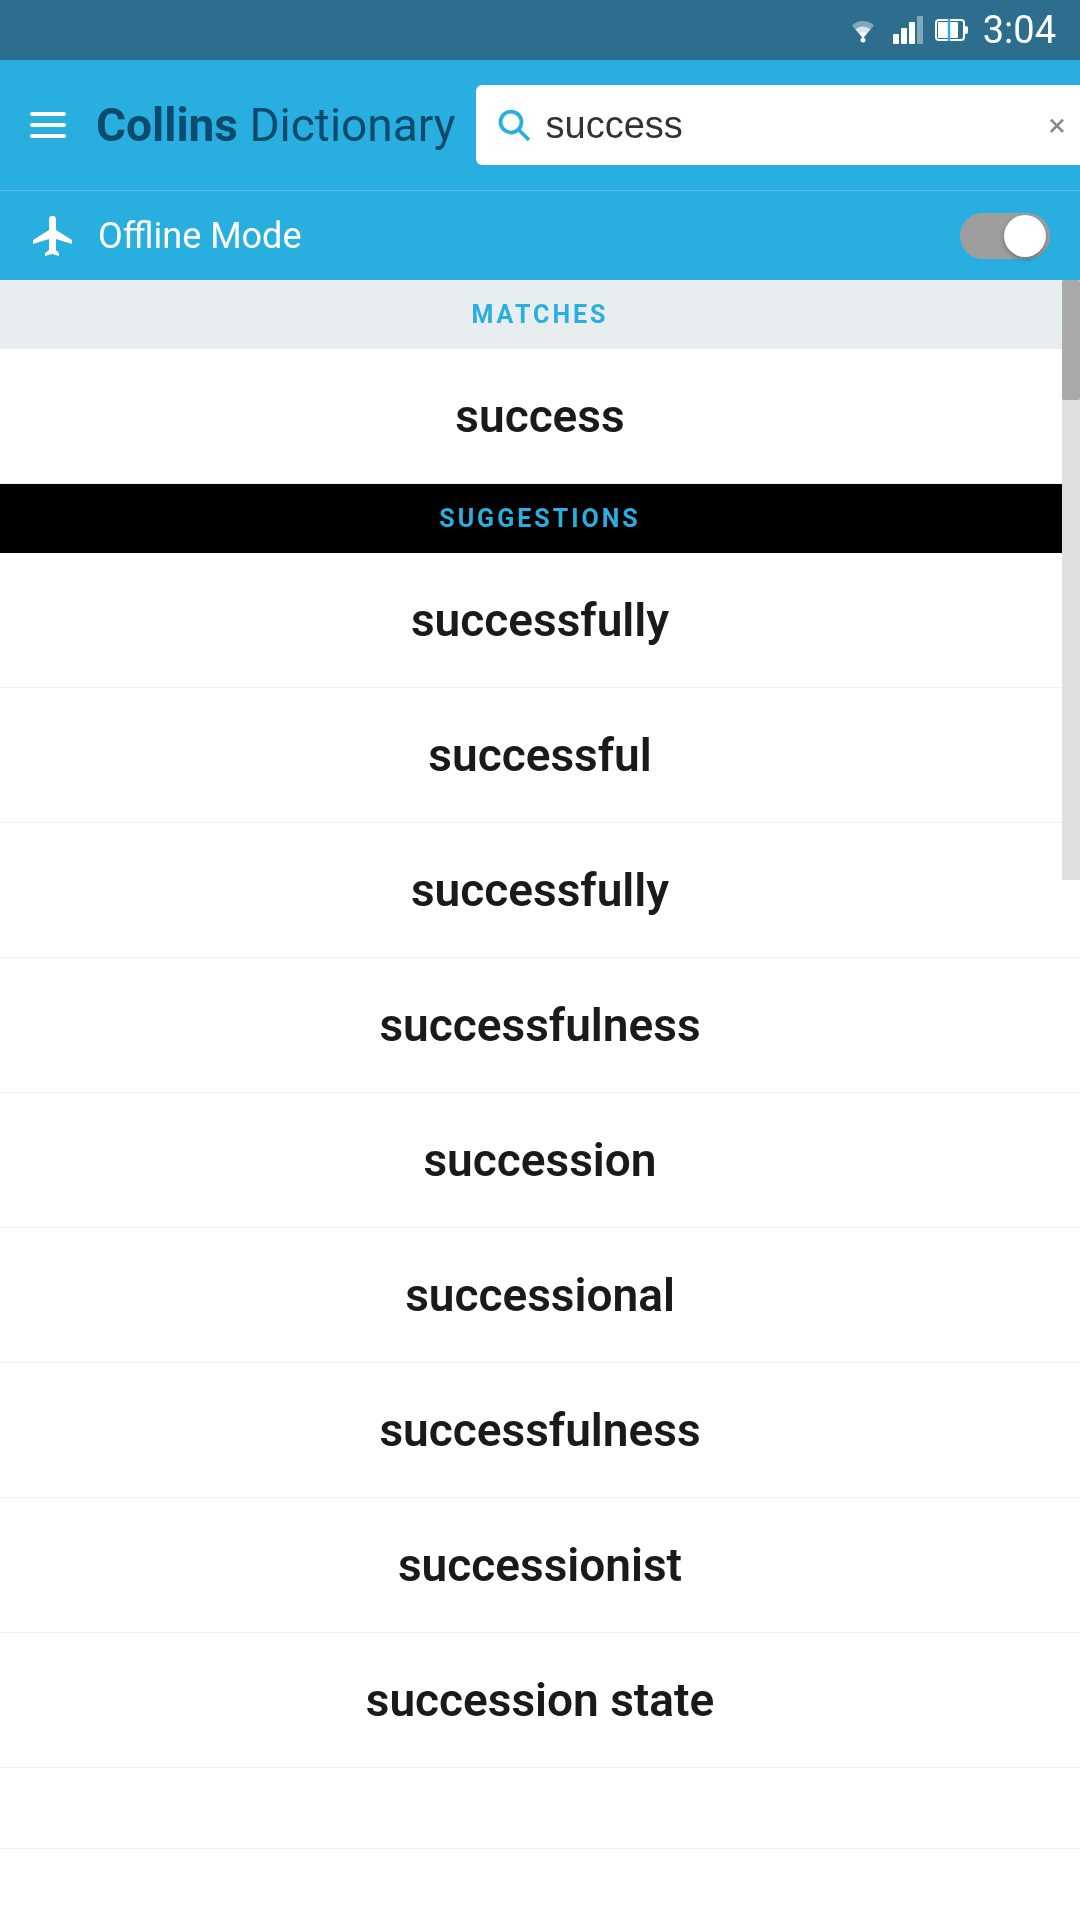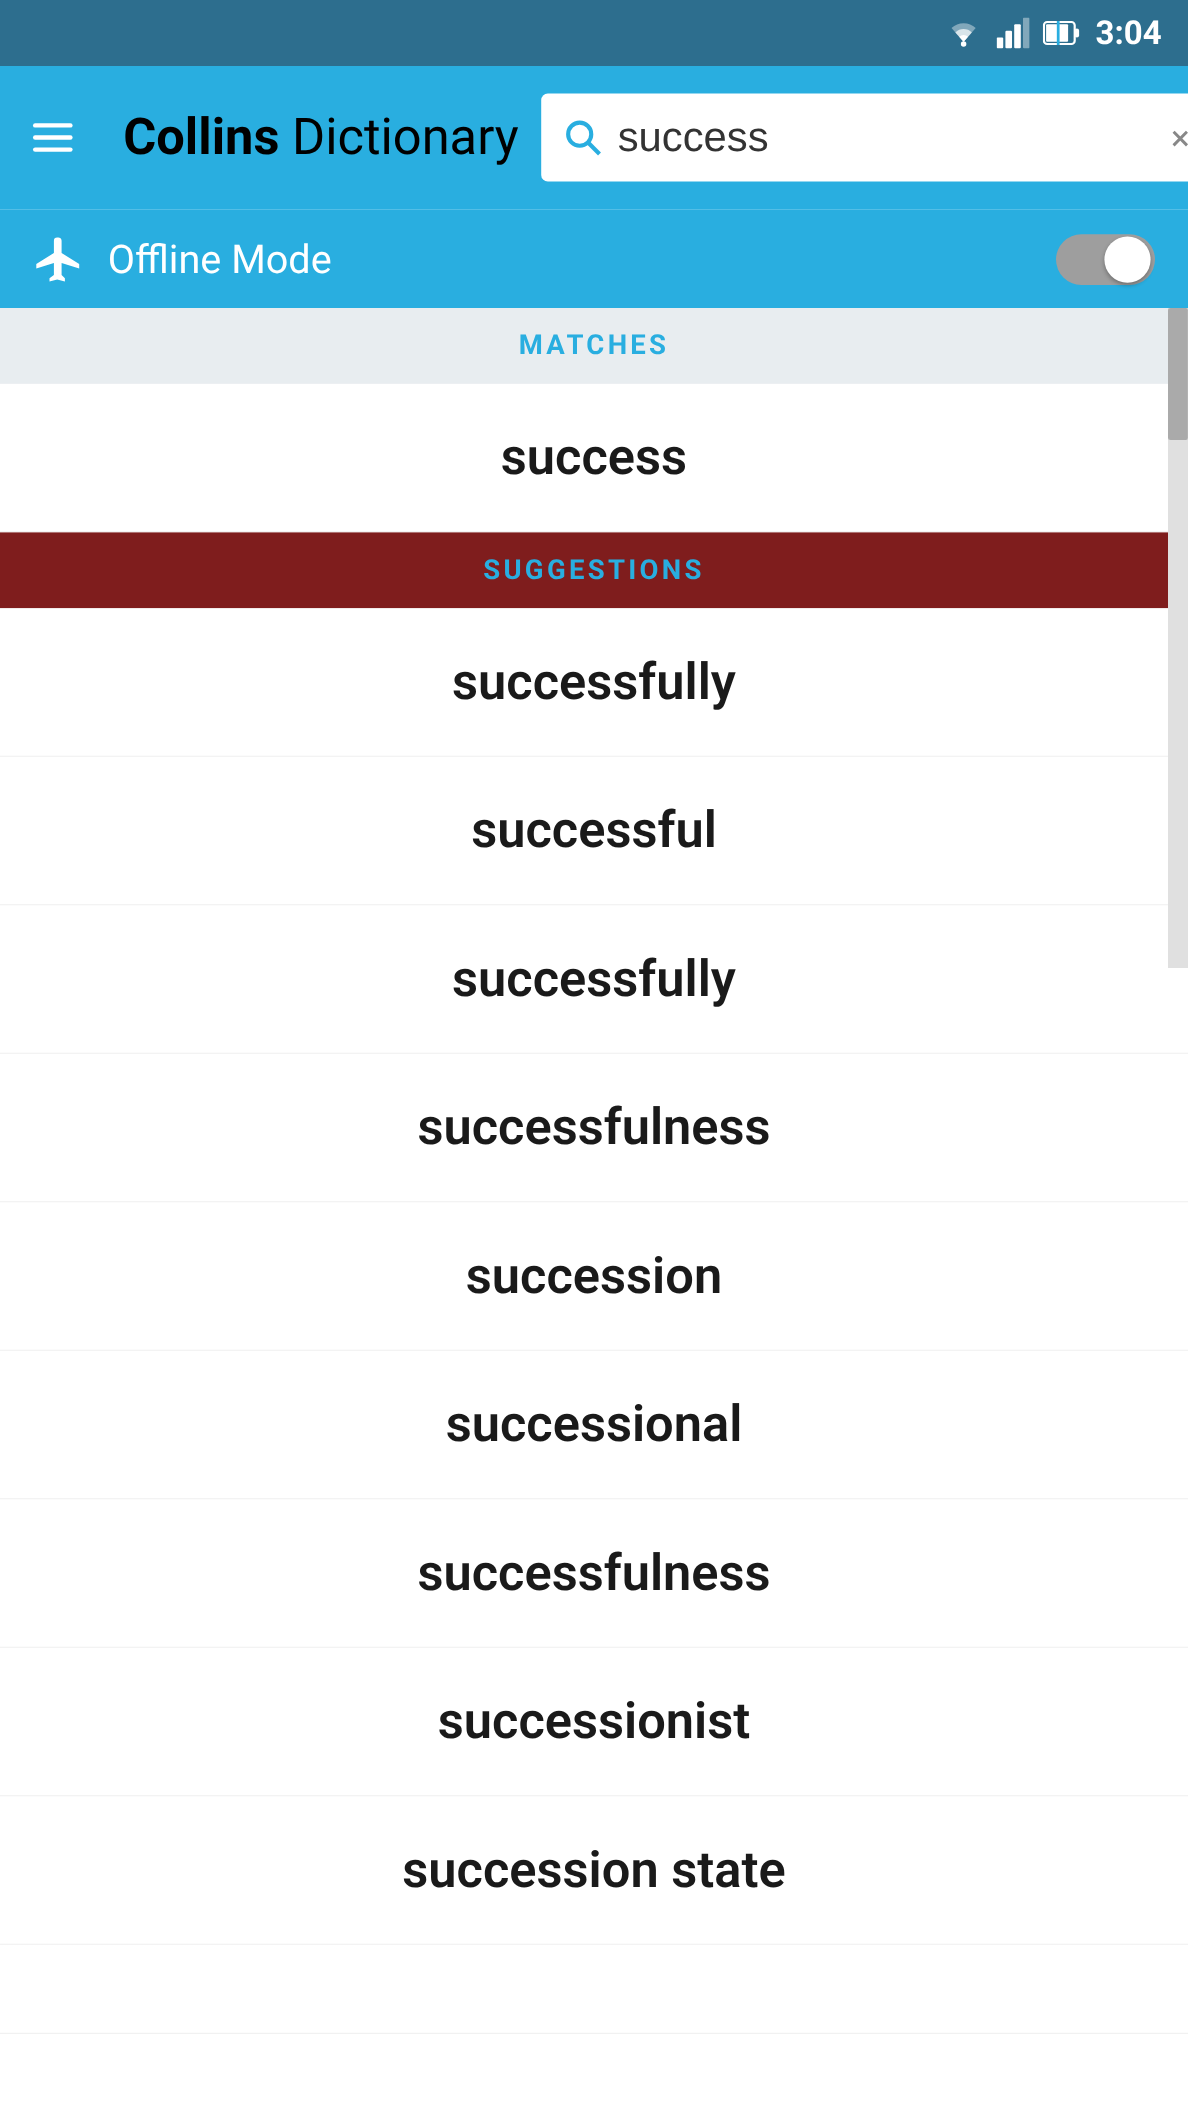--- a/index.html
+++ b/index.html
@@ -30,22 +30,22 @@
     }
 
     .status-bar-icons {
       display: flex;
       align-items: center;
       gap: 12px;
     }
 
     .status-time {
       color: white;
-      font-size: 30px;
-      font-weight: 700;
+      font-size: 38px;
+      font-weight: 400;
     }
 
     
     .app-bar {
       width: 100%;
       height: 130px;
       background: #29aee0;
       display: flex;
       align-items: center;
       padding: 0 20px;
@@ -64,25 +64,24 @@
 
     .menu-icon span {
       display: block;
       width: 36px;
       height: 4px;
       background: white;
       border-radius: 2px;
     }
 
     .app-title {
-      color: #000000;
+      color: #0c4a6e;
       font-size: 46px;
       font-weight: 400;
       flex-shrink: 0;
-      margin-left: 16px;
     }
 
     .app-title strong {
       font-weight: 700;
     }
 
     .search-bar {
       flex: 1;
       height: 80px;
       background: white;
@@ -275,21 +274,21 @@
 <div class="section-header">
   <span class="section-header-text">MATCHES</span>
 </div>
 
 <div class="word-list">
   <div class="word-item">
     <span class="word-text">success</span>
   </div>
 </div>
 
-<div class="section-header" style="background:#7f1d1d;">
+<div class="section-header" style="background:#000000;">
   <span class="section-header-text">SUGGESTIONS</span>
 </div>
 
 <div class="word-list">
 <div class="word-item"><span class="word-text">successfully</span></div>
     <div class="word-item"><span class="word-text">successful</span></div>
     <div class="word-item"><span class="word-text">successfully</span></div>
     <div class="word-item"><span class="word-text">successfulness</span></div>
     <div class="word-item"><span class="word-text">succession</span></div>
     <div class="word-item"><span class="word-text">successional</span></div>

